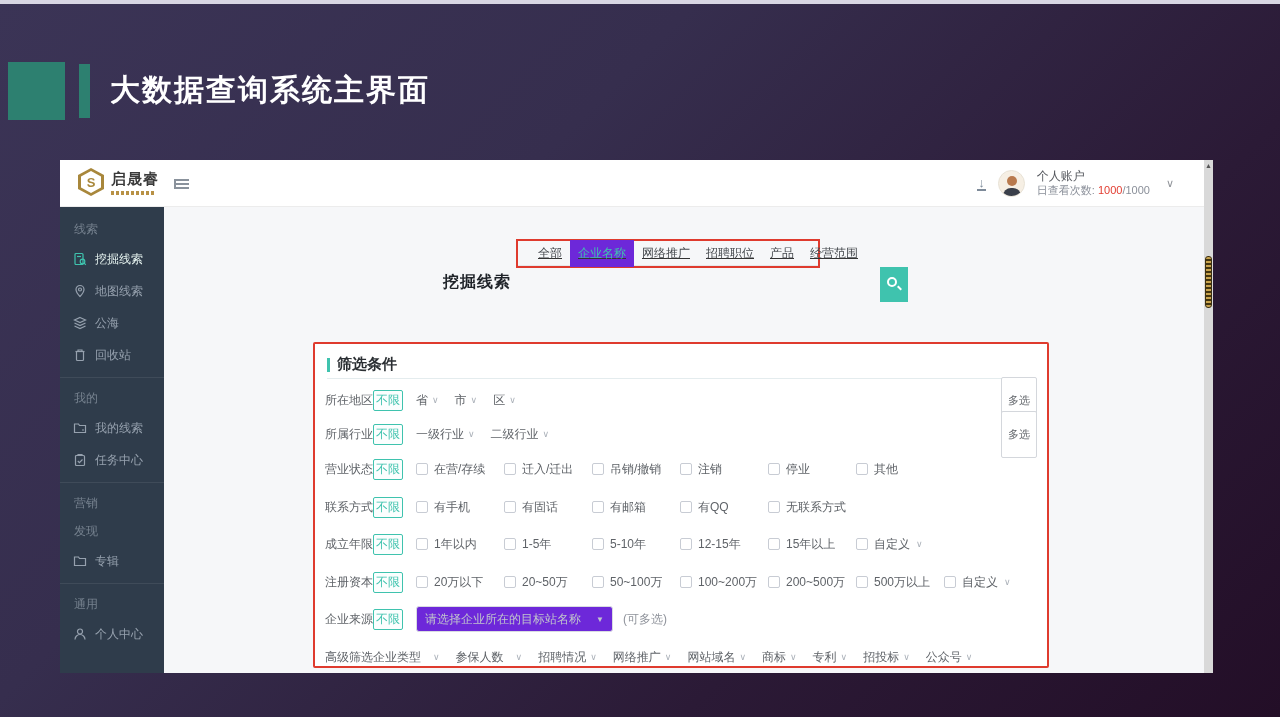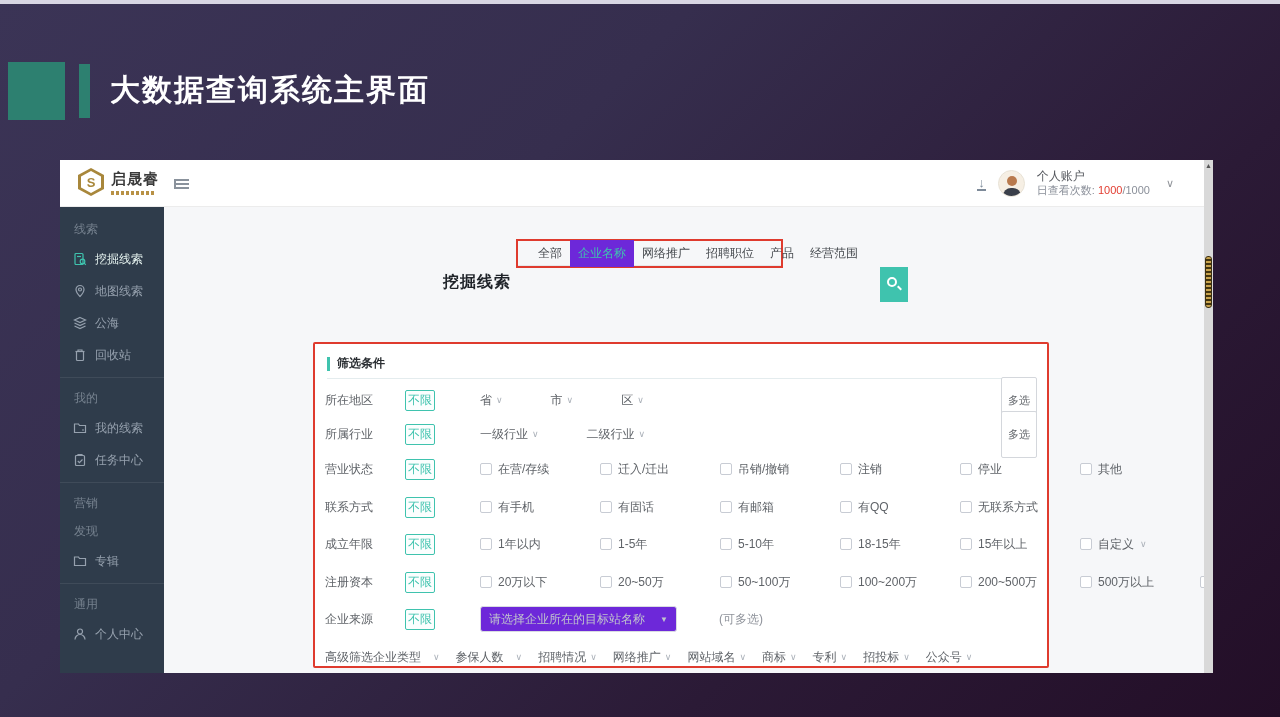--- a/index.html
+++ b/index.html
@@ -53,41 +53,41 @@
   
   .main { position:absolute; left:104px; top:47px; right:9px; bottom:0; background:#f6f7f9; }
 
   
   .scrollbar { position:absolute; right:0; top:0; bottom:0; width:9px; background:#d9d9d9; }
   .sb-arrow { display:block; text-align:center; color:#555; font-size:7px; line-height:12px; }
   .sb-thumb { position:absolute; left:1px; right:1px; top:96px; height:52px; border-radius:3px; border:1px solid #3c3012;
     background:repeating-linear-gradient(to bottom,#c9a44e 0 2px,#42340f 2px 4px); }
 
   
-  .tabs-box { position:absolute; left:456px; top:79px; width:267px; height:29px; border:2px solid #df3b2e; }
+  .tabs-box { position:absolute; left:456px; top:79px; width:304px; height:29px; border:2px solid #df3b2e;text-decoration:underline; }
   .tabs { height:100%; display:flex; align-items:center; justify-content:space-between; padding:0 12px; border-bottom:1px solid #e6e8eb; }
   .tab { color:#45494e; font-size:12px; padding:5px 8px; cursor:pointer; white-space:nowrap; }
   .tab.active { background:#6d28d9; color:#3fc3ae; }
 
   
   .search-title { position:absolute; left:383px; top:112px; font-size:16px; font-weight:bold; color:#1f2329; letter-spacing:1px; }
   .search-input { position:absolute; left:456px; top:107px; width:364px; height:35px; background:#fff; border:none; outline:none; padding:0 12px; font-size:13px; color:#333; font-family:"Liberation Sans",sans-serif; }
   .search-input::placeholder { color:#c8ccd4; }
   .search-btn { position:absolute; left:820px; top:107px; width:28px; height:35px; background:#3fc3ae; border:none; cursor:pointer; }
   .mag { position:absolute; left:7px; top:10px; width:10px; height:10px; border:2px solid #fff; border-radius:50%; }
   .mag::after { content:""; position:absolute; left:8px; top:8px; width:5px; height:2px; background:#fff; transform:rotate(45deg); }
 
   
   .filter-card { position:absolute; left:253px; top:182px; width:736px; height:326px; background:#fff; border:2px solid #df3b2e; border-radius:2px; }
   .fc-header { position:absolute; left:12px; top:11px; display:flex; align-items:center; gap:7px; }
   .fc-tick { width:3px; height:14px; background:#3fc3ae; }
-  .fc-title { font-size:12px; color:#2b2f33; font-weight:bold; }
+  .fc-title { font-size:15px; color:#2b2f33; font-weight:bold; }
   .fc-div { position:absolute; left:12px; right:12px; top:34px; border-top:1px solid #e4ecee; }
 
-  .f-row { position:absolute; left:10px; right:10px; height:24px; display:flex; align-items:center;gap:32px; }
+  .f-row { position:absolute; left:10px; right:10px; height:24px; display:flex; align-items:center; }
   .f-label { width:48px; color:#5f6368; font-size:12px; flex:0 0 auto; }
   .unltd { flex:0 0 auto; width:30px; height:21px; line-height:19px; text-align:center; border:1px solid #3fc3ae; color:#3fc3ae;
     background:#fbfefe; border-radius:2px; font-size:12px; margin-right:13px; cursor:pointer; }
   .cell { flex:0 0 auto; width:88px; display:flex; align-items:center; gap:6px; color:#5f6368; }
   .cbbox { width:12px; height:12px; border:1px solid #c8ccd4; border-radius:2px; background:#fff; flex:0 0 auto; cursor:pointer; }
   .cbl { font-size:12px; white-space:nowrap; }
   .dd { display:flex; align-items:center; gap:4px; color:#5f6368; cursor:pointer; white-space:nowrap; }
   .dd .caret { color:#aab0b8; font-size:9px; }
   .dd.wide { gap:12px; }
   .gap16 { margin-right:16px; }
@@ -331,21 +331,21 @@
       <span class="cell">
           <span class="cbbox"></span>
           <span class="cbl">1-5年</span>
         </span>
       <span class="cell">
           <span class="cbbox"></span>
           <span class="cbl">5-10年</span>
         </span>
       <span class="cell">
           <span class="cbbox"></span>
-          <span class="cbl">18-15年</span>
+          <span class="cbl">12-15年</span>
         </span>
       <span class="cell">
           <span class="cbbox"></span>
           <span class="cbl">15年以上</span>
         </span>
       <span class="cell">
           <span class="cbbox"></span>
           <span class="cbl">自定义</span>
           <span class="dd">
             <span class="caret">∨</span>

